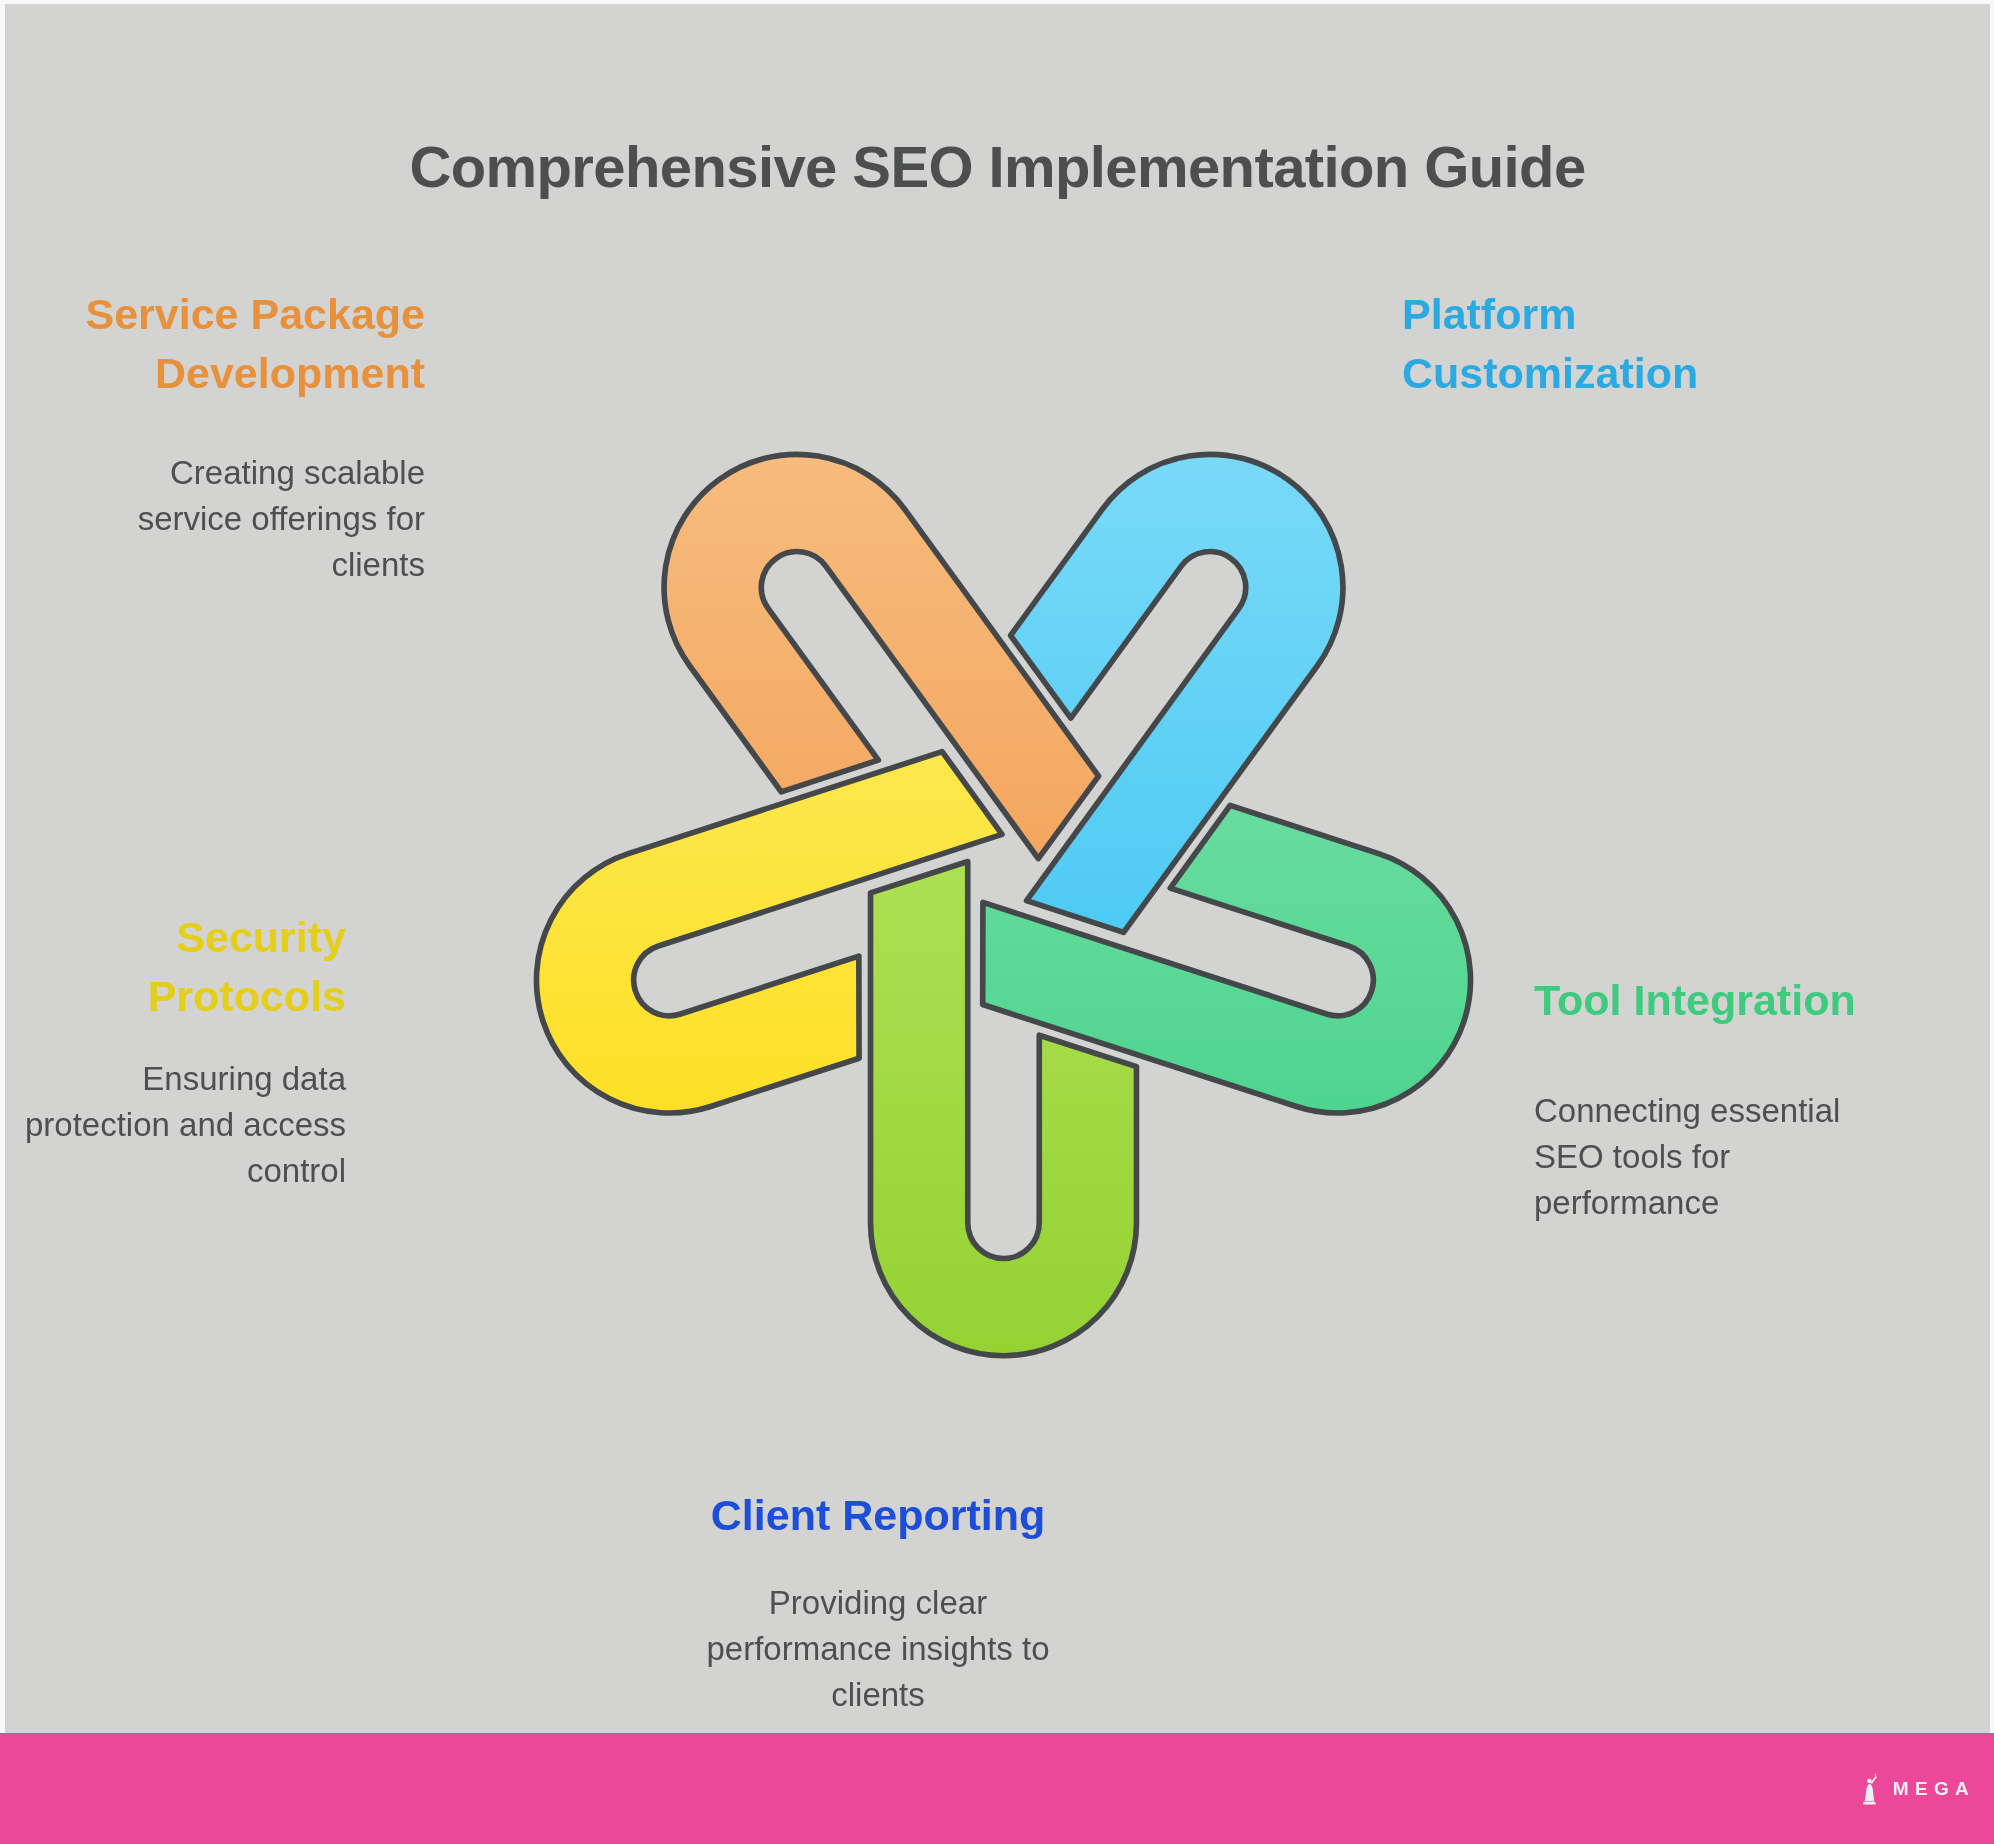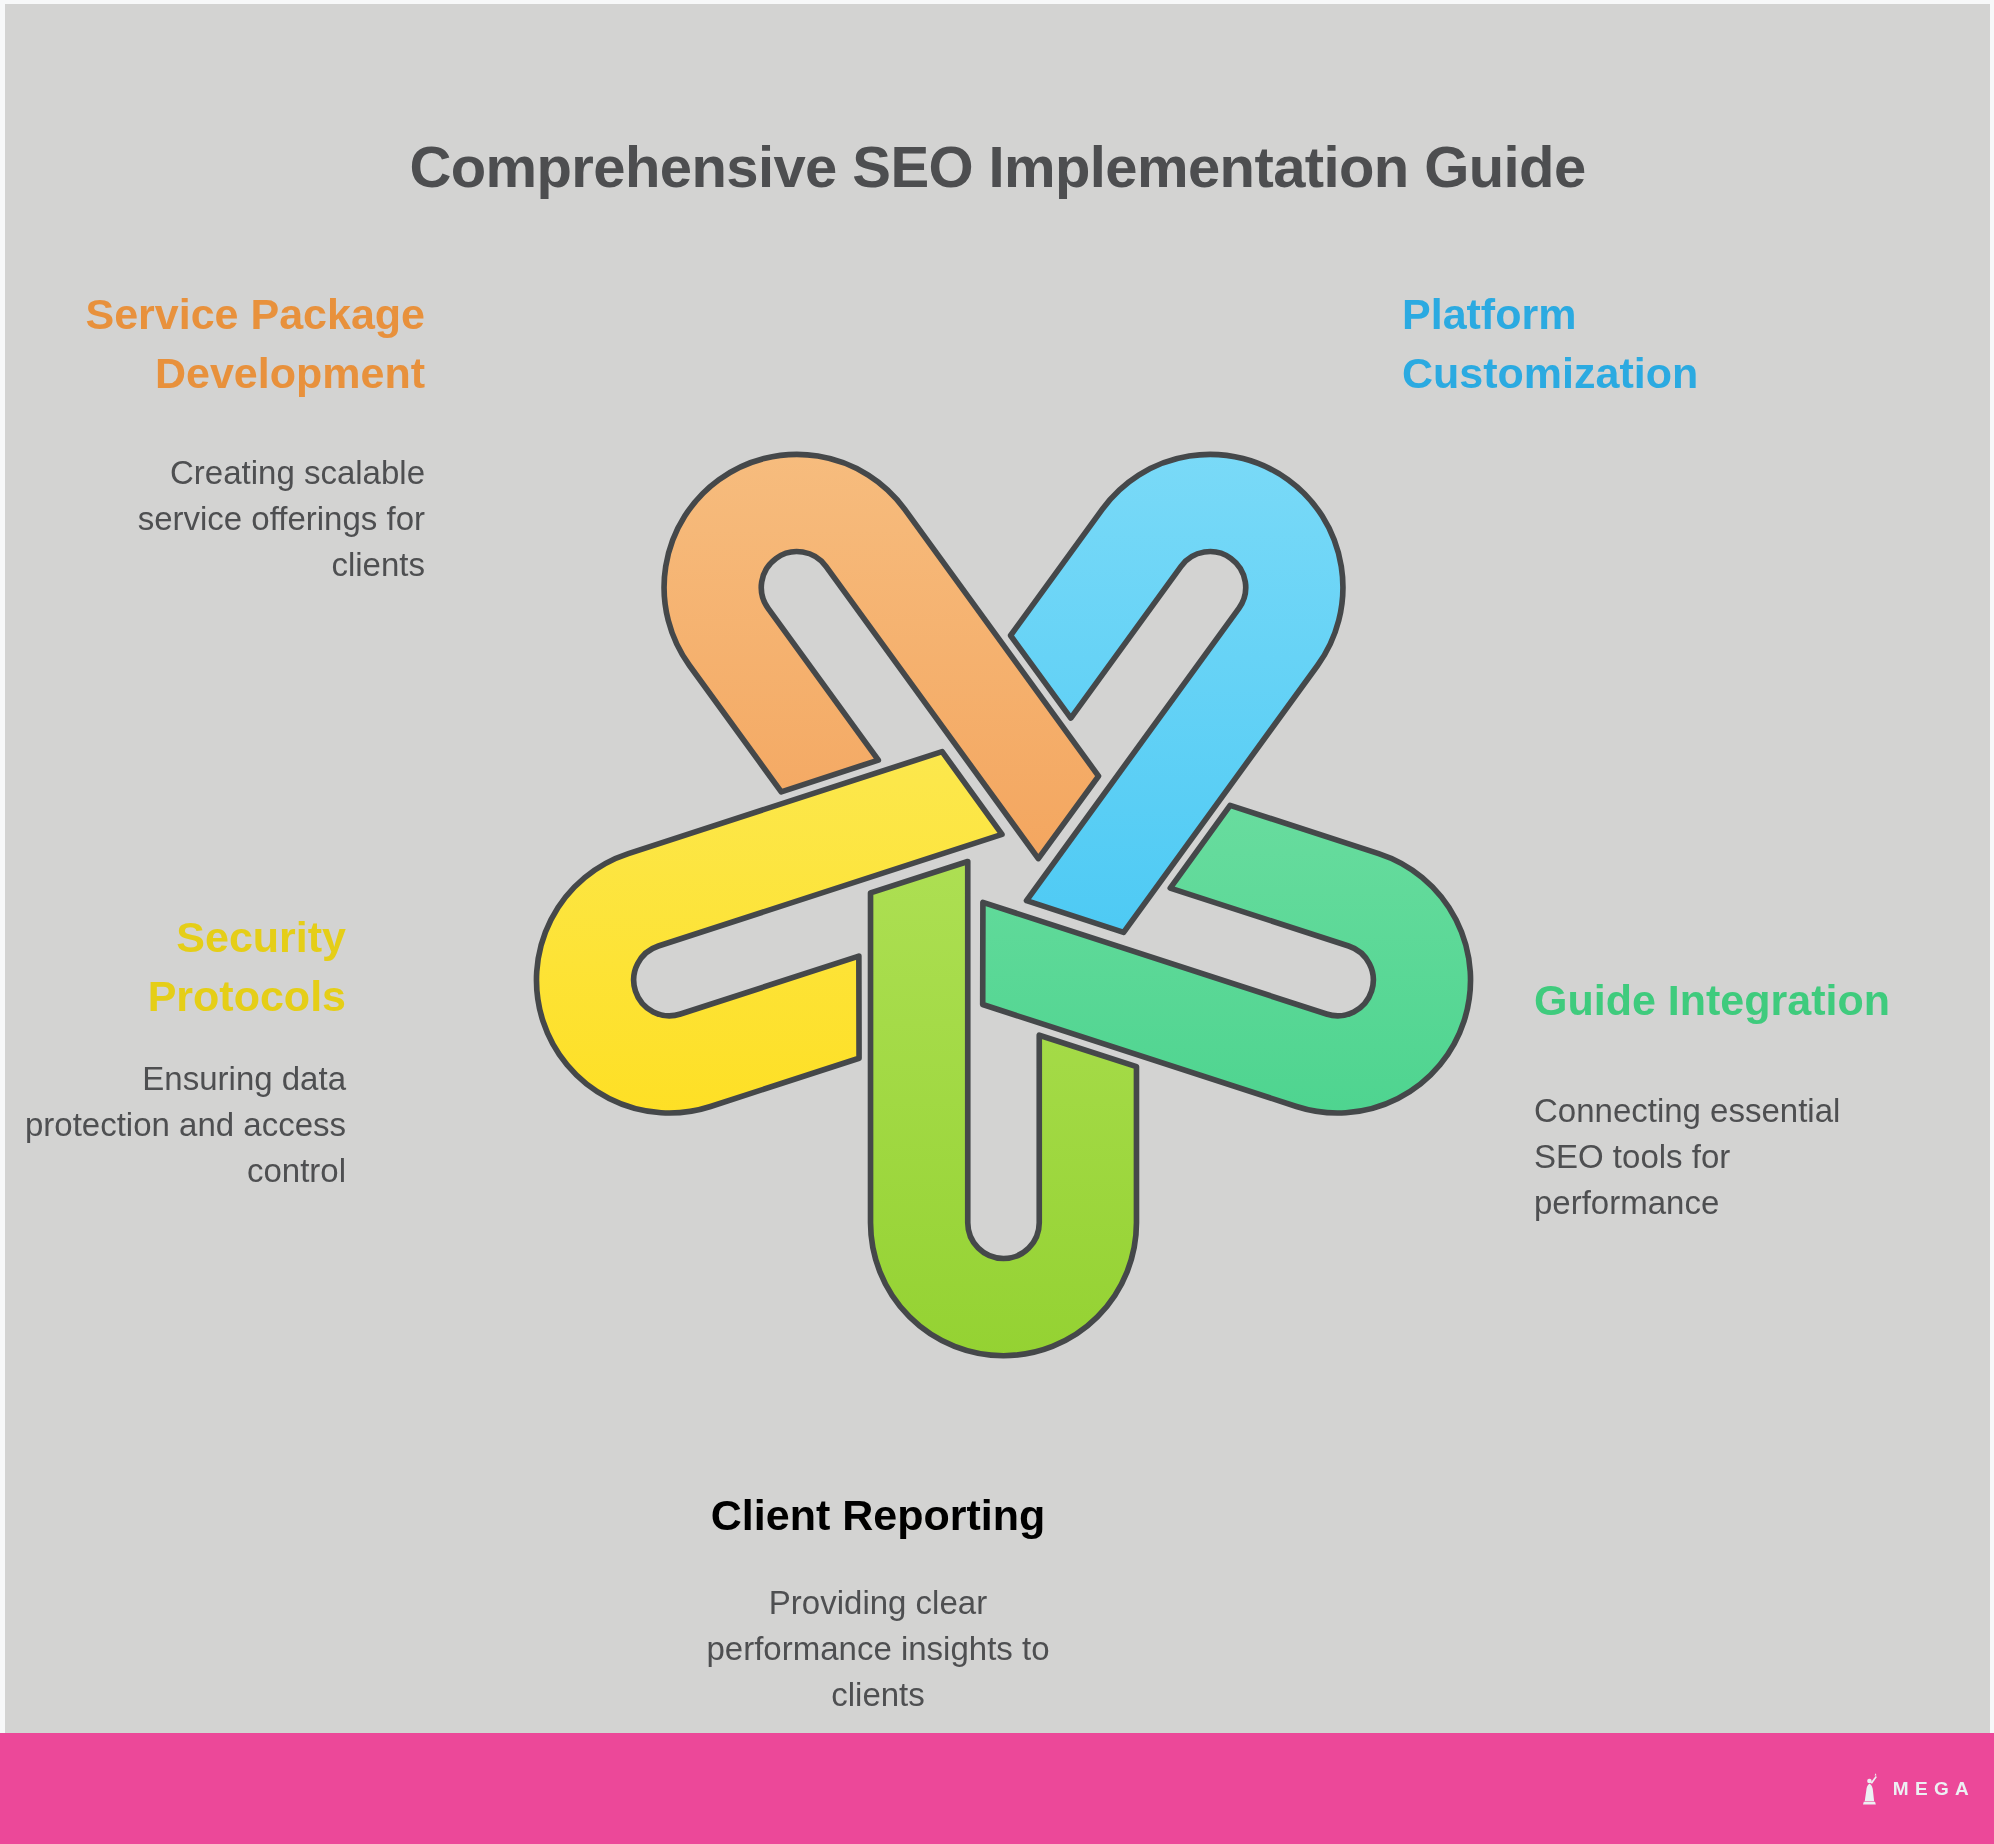--- a/index.html
+++ b/index.html
@@ -112,31 +112,31 @@
   </div>
   <div class="desc">
     <div>Ensuring data</div>
     <div>protection and access</div>
     <div>control</div>
   </div>
 </div>
 
 <div class="section sec-tool align-left">
   <div class="heading" style="color: rgb(63, 203, 125);">
-    <div>Guide Integration</div>
+    <div>Tool Integration</div>
   </div>
   <div class="desc">
     <div>Connecting essential</div>
     <div>SEO tools for</div>
     <div>performance</div>
   </div>
 </div>
 
 <div class="section sec-client align-center">
-  <div class="heading" style="color: #000000;">
+  <div class="heading" style="color: #1d4ed8;">
     <div>Client Reporting</div>
   </div>
   <div class="desc">
     <div>Providing clear</div>
     <div>performance insights to</div>
     <div>clients</div>
   </div>
 </div>
 
 <div class="footer" style="background-color: #ec4899;">

